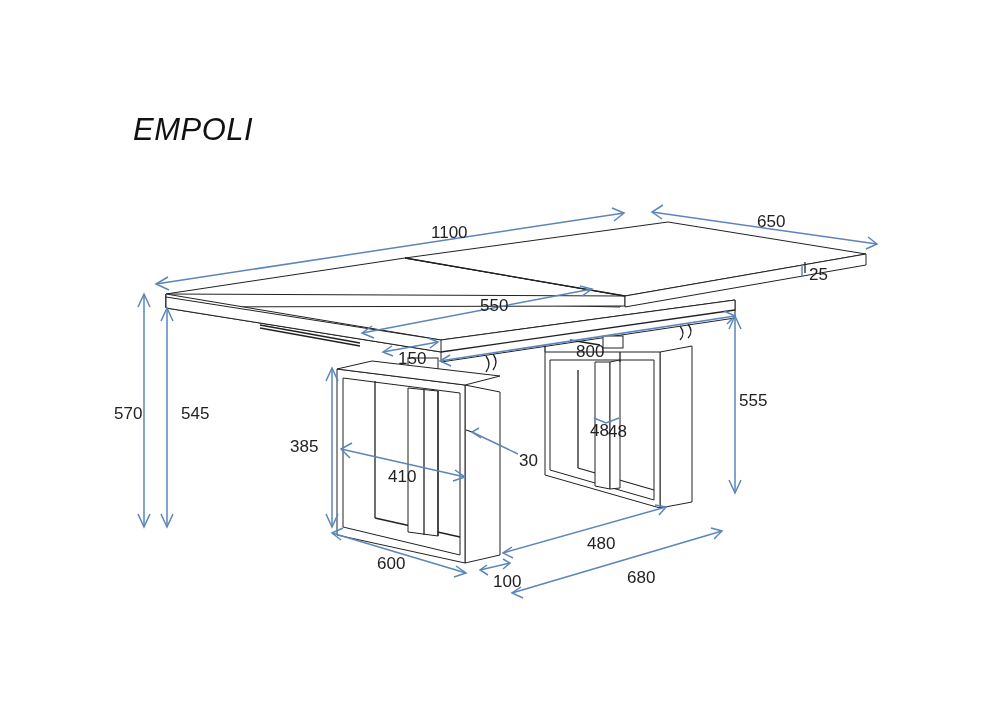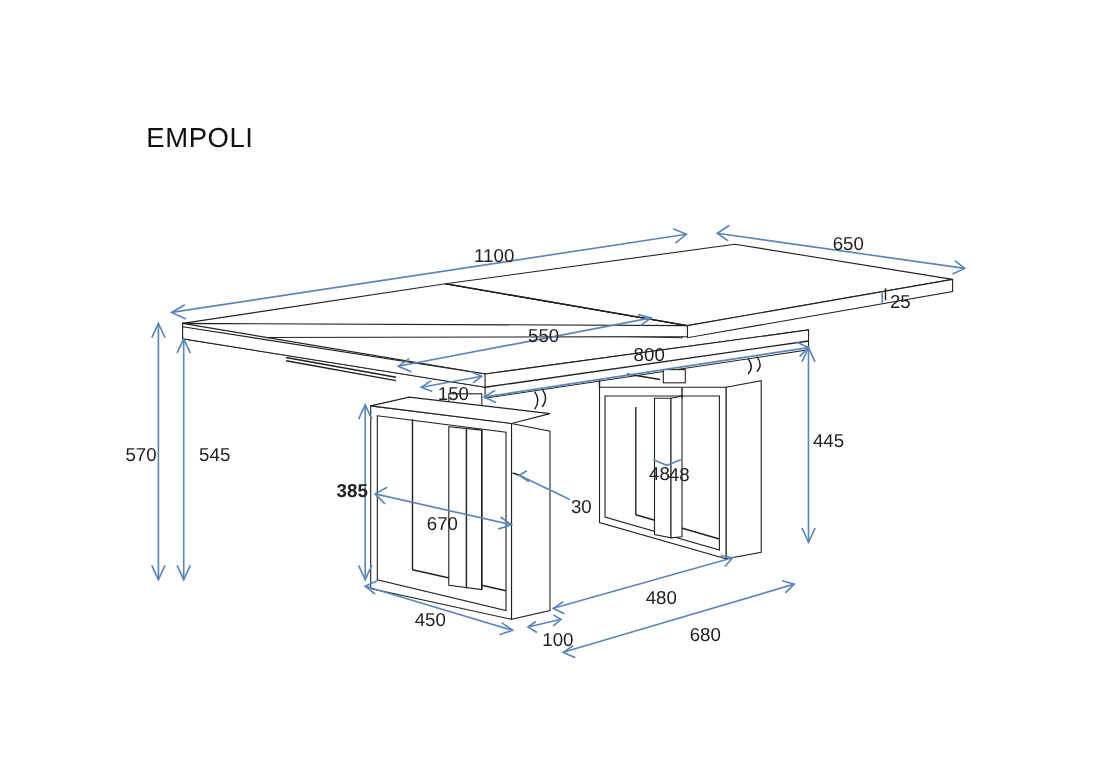--- a/index.html
+++ b/index.html
@@ -1,19 +1,19 @@
 <!DOCTYPE html>
 <html><head>
 <meta charset="utf-8">
 <style>
   html, body { margin: 0; padding: 0; background: #ffffff; }
   body { width: 1000px; height: 707px; position: relative; overflow: hidden;
          font-family: "Liberation Sans", sans-serif; }
-  .title { position: absolute; left: 133px; top: 112px; font-size: 25px; color: #111;
-           letter-spacing: 0.5px; }
+  .title { position: absolute; left: 133px; top: 112px; font-size: 31px; color: #111;
+           letter-spacing: 0.5px; font-style: italic; }
   svg.drawing { position: absolute; left: 0; top: 0; }
   .dim { position: absolute; font-size: 17px; color: #222; line-height: 1; white-space: nowrap; }
   .ln { stroke: #222; stroke-width: 1.3; fill: none; }
   .ln2 { stroke: #222; stroke-width: 1; fill: #fff; }
   .dl { stroke: #5b86b9; stroke-width: 1.5; fill: none; }
 </style>
 </head>
 <body>
 
 <div class="title">EMPOLI</div>
@@ -130,26 +130,26 @@
 
     <line class="dl" x1="512" y1="593" x2="722" y2="531"></line>
     <path class="dl" d="M521,587 L512,593 L523,598 M711,528 L722,531 L714,539"></path>
   </g>
 </svg>
 
 <div class="dim" style="left:431px; top:224px;">1100</div>
 <div class="dim" style="left:757px; top:213px;">650</div>
 <div class="dim" style="left:809px; top:266px;">25</div>
 <div class="dim" style="left:455px; top:297px;margin-left:25px;">550</div>
-<div class="dim" style="left:576px; top:314px;">800</div>
+<div class="dim" style="left:576px; top:343px;">800</div>
 <div class="dim" style="left:398px; top:350px;text-align:right;">150</div>
 <div class="dim" style="left:114px; top:405px;">570</div>
 <div class="dim" style="left:181px; top:405px;">545</div>
-<div class="dim" style="left:739px; top:392px;">445</div>
-<div class="dim" style="left:306px; top:438px;font-weight:bold;">385</div>
-<div class="dim" style="left:388px; top:468px;">670</div>
+<div class="dim" style="left:739px; top:392px;">555</div>
+<div class="dim" style="left:290px; top:438px;">385</div>
+<div class="dim" style="left:388px; top:468px;">410</div>
 <div class="dim" style="left:519px; top:452px;">30</div>
 <div class="dim" style="left:590px; top:422px;">48</div>
 <div class="dim" style="left:608px; top:423px;">48</div>
-<div class="dim" style="left:377px; top:555px;">450</div>
+<div class="dim" style="left:377px; top:555px;">600</div>
 <div class="dim" style="left:493px; top:573px;">100</div>
 <div class="dim" style="left:587px; top:535px;">480</div>
 <div class="dim" style="left:627px; top:569px;">680</div>
 
 </body></html>

